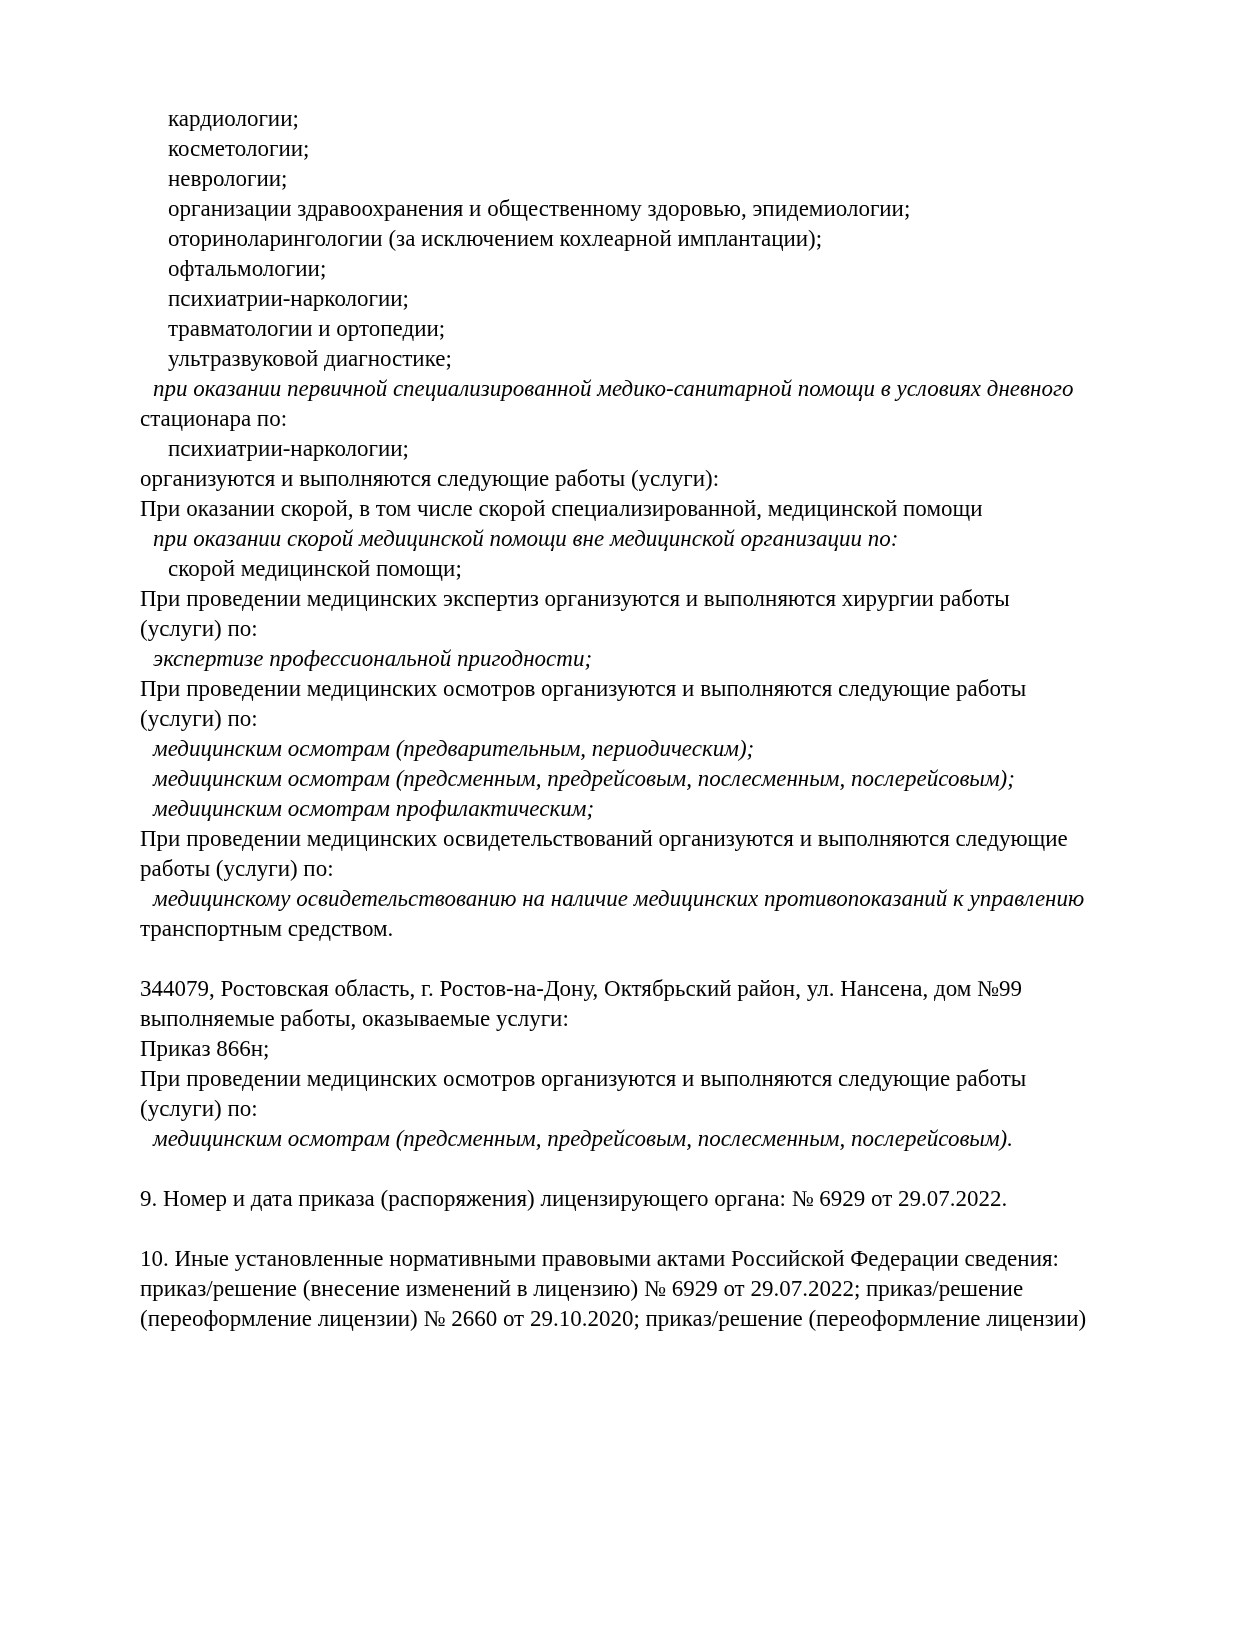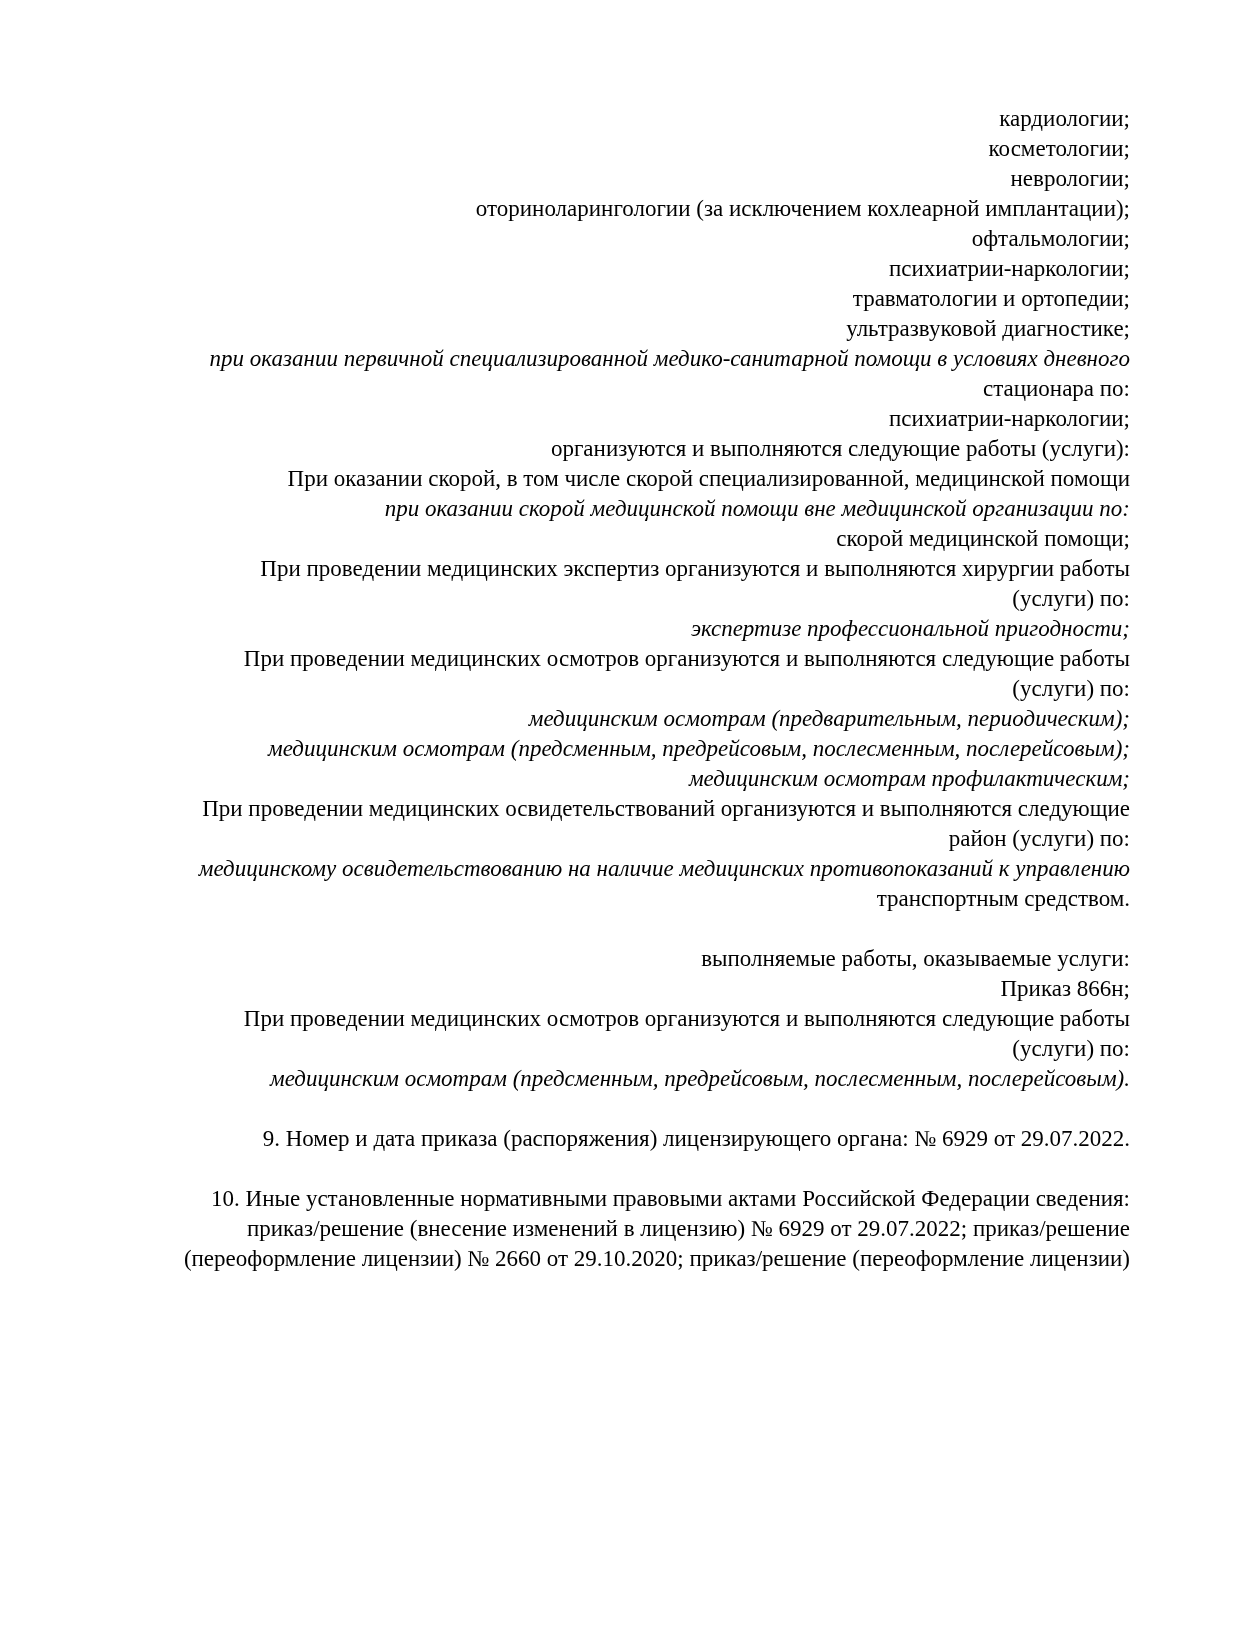--- a/index.html
+++ b/index.html
@@ -16,38 +16,39 @@
     box-sizing: border-box;
   }
   .doc {
     position: absolute;
     top: 104px;
     left: 140px;
     width: 990px;
     font-family: "Liberation Serif", "DejaVu Serif", serif;
     font-size: 23px;
     color: #000000;
-    text-align: right;
+    text-align: left;
   }
   .line {
     line-height: 30px;
     min-height: 30px;
     white-space: nowrap;
   }
   .line.i1 { padding-left: 13px; font-style: italic; }
   .line.i2 { padding-left: 28px; }
 </style>
 </head>
 <body>
 
 <div class="page">
   <div class="doc">
       <div class="line i2">кардиологии;</div>
       <div class="line i2">косметологии;</div>
       <div class="line i2">неврологии;</div>
+      <div class="line i2">организации здравоохранения и общественному здоровью, эпидемиологии;</div>
       <div class="line i2">оториноларингологии (за исключением кохлеарной имплантации);</div>
       <div class="line i2">офтальмологии;</div>
       <div class="line i2">психиатрии-наркологии;</div>
       <div class="line i2">травматологии и ортопедии;</div>
       <div class="line i2">ультразвуковой диагностике;</div>
       <div class="line i1">при оказании первичной специализированной медико-санитарной помощи в условиях дневного</div>
       <div class="line">стационара по:</div>
       <div class="line i2">психиатрии-наркологии;</div>
       <div class="line">организуются и выполняются следующие работы (услуги):</div>
       <div class="line">При оказании скорой, в том числе скорой специализированной, медицинской помощи</div>
@@ -55,24 +56,25 @@
       <div class="line i2">скорой медицинской помощи;</div>
       <div class="line">При проведении медицинских экспертиз организуются и выполняются хирургии работы</div>
       <div class="line">(услуги) по:</div>
       <div class="line i1">экспертизе профессиональной пригодности;</div>
       <div class="line">При проведении медицинских осмотров организуются и выполняются следующие работы</div>
       <div class="line">(услуги) по:</div>
       <div class="line i1">медицинским осмотрам (предварительным, периодическим);</div>
       <div class="line i1">медицинским осмотрам (предсменным, предрейсовым, послесменным, послерейсовым);</div>
       <div class="line i1">медицинским осмотрам профилактическим;</div>
       <div class="line">При проведении медицинских освидетельствований организуются и выполняются следующие</div>
-      <div class="line">район (услуги) по:</div>
+      <div class="line">работы (услуги) по:</div>
       <div class="line i1">медицинскому освидетельствованию на наличие медицинских противопоказаний к управлению</div>
       <div class="line">транспортным средством.</div>
       <div class="line">&nbsp;</div>
+      <div class="line">344079, Ростовская область, г. Ростов-на-Дону, Октябрьский район, ул. Нансена, дом №99</div>
       <div class="line">выполняемые работы, оказываемые услуги:</div>
       <div class="line">Приказ 866н;</div>
       <div class="line">При проведении медицинских осмотров организуются и выполняются следующие работы</div>
       <div class="line">(услуги) по:</div>
       <div class="line i1">медицинским осмотрам (предсменным, предрейсовым, послесменным, послерейсовым).</div>
       <div class="line">&nbsp;</div>
       <div class="line">9. Номер и дата приказа (распоряжения) лицензирующего органа: № 6929 от 29.07.2022.</div>
       <div class="line">&nbsp;</div>
       <div class="line">10. Иные установленные нормативными правовыми актами Российской Федерации сведения:</div>
       <div class="line">приказ/решение (внесение изменений в лицензию) № 6929 от 29.07.2022; приказ/решение</div>

